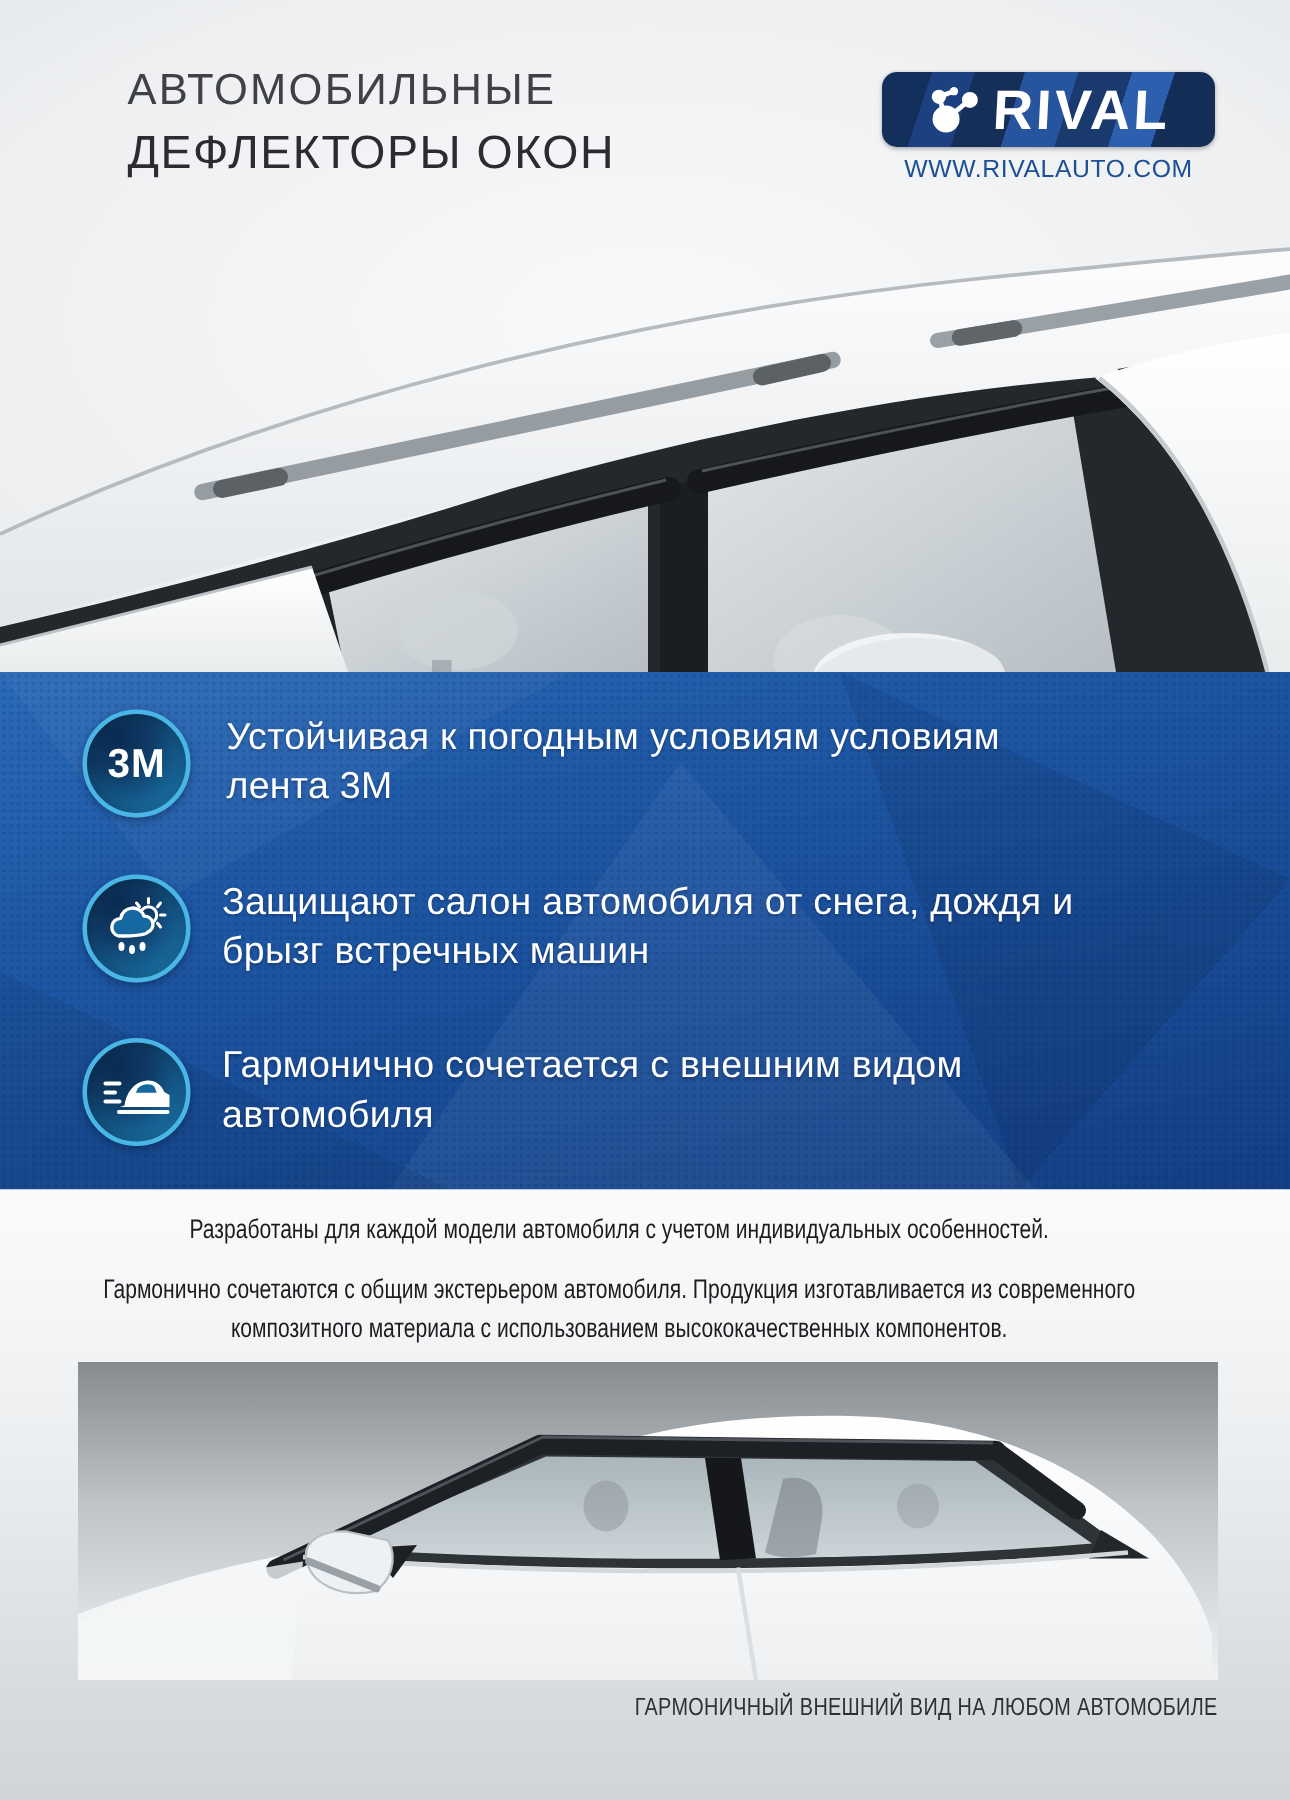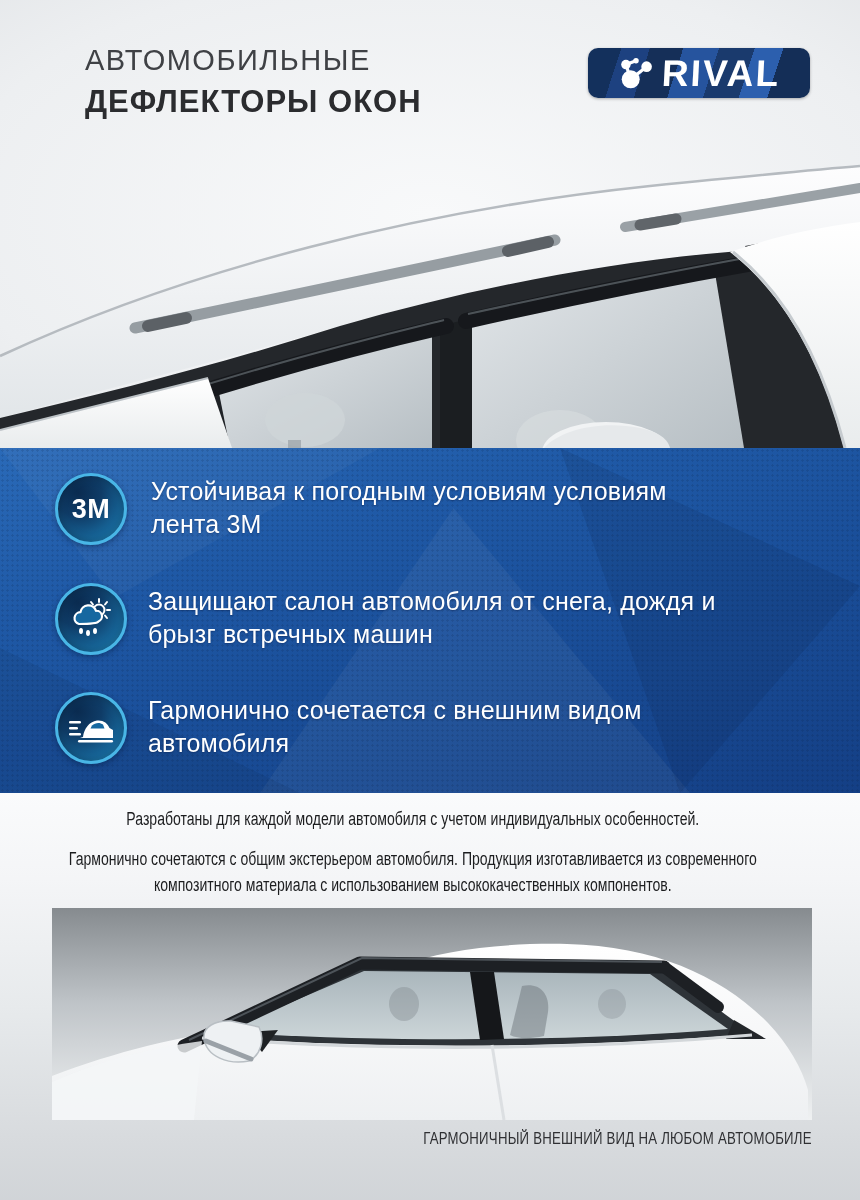--- a/index.html
+++ b/index.html
@@ -10,21 +10,21 @@
   .page{position:absolute;inset:0;width:860px;height:1200px;}
 
   
   .top{
     position:absolute;left:0;top:0;width:860px;height:506px;overflow:hidden;
     background:radial-gradient(140% 120% at 50% 42%, #f8f9fa 0%, #edeff1 40%, #dadde0 72%, #c5c9ce 100%);
   }
   .photo-top{position:absolute;left:0;top:118px;}
   .title{position:absolute;left:85px;top:44px;z-index:4;}
   .title-l1{display:block;font-size:29px;letter-spacing:1.5px;color:#3f4145;font-weight:400;}
-  .title-l2{display:block;font-size:31px;letter-spacing:1px;color:#2b2c2f;font-weight:700;margin-top:7px;}
+  .title-l2{display:block;font-size:31px;letter-spacing:1px;color:#2b2c2f;font-weight:400;margin-top:7px;}
   .brand{position:absolute;left:588px;top:48px;width:222px;z-index:4;text-align:center;}
   .logo-box{
     height:50px;border-radius:10px;display:flex;align-items:center;justify-content:center;gap:8px;
     background:linear-gradient(108deg,#13305c 0%,#13305c 14%,#1d4180 14%,#1d4180 26%,#152f58 26%,#152f58 40%,#26549e 40%,#26549e 55%,#1a3a6d 55%,#1a3a6d 70%,#2c5fae 70%,#2c5fae 82%,#142e57 82%);
     box-shadow:0 1px 3px rgba(0,0,0,.3);
   }
   .brand-name{color:#fff;font-weight:700;font-size:37px;letter-spacing:2px;line-height:1;transform:skewX(-3deg);}
   .brand-url{margin-top:6px;color:#1c4f95;font-size:16.5px;letter-spacing:.4px;font-weight:500;}
 
   
@@ -98,20 +98,21 @@
             <line x1="12" y1="23" x2="27" y2="11"></line>
             <line x1="7.5" y1="9" x2="17" y2="5.5"></line>
           </g>
           <circle cx="12" cy="23" r="8.5" fill="#ffffff"></circle>
           <circle cx="7.5" cy="9" r="4.5" fill="#ffffff"></circle>
           <circle cx="17" cy="5.5" r="2.6" fill="#ffffff"></circle>
           <circle cx="27" cy="11" r="5" fill="#ffffff"></circle>
         </svg>
         <span class="brand-name">RIVAL</span>
       </div>
+      <div class="brand-url">WWW.RIVALAUTO.COM</div>
     </div>
 
     <svg class="photo-top" width="860" height="330" viewBox="0 0 860 330">
       <defs>
         <linearGradient id="gRoof" x1="0" y1="0" x2="0" y2="1">
           <stop offset="0" stop-color="#fdfdfe"></stop>
             <stop offset="1" stop-color="#e2e6e9"></stop>
         </linearGradient>
         <linearGradient id="gGlassD" x1="0" y1="0" x2="1" y2="1">
           <stop offset="0" stop-color="#b3bbc0"></stop>

